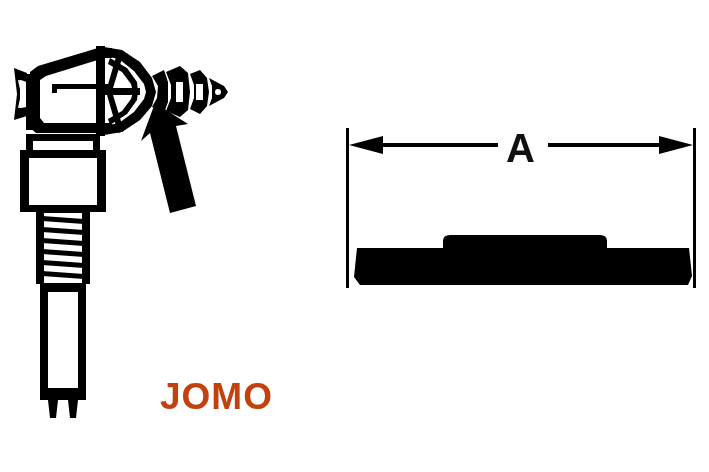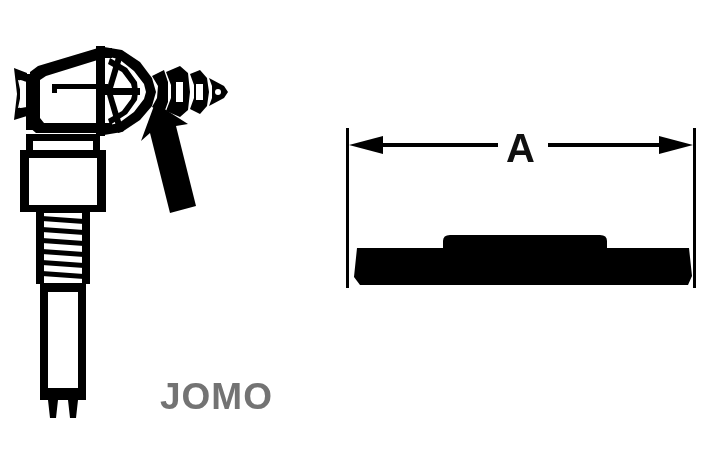--- a/index.html
+++ b/index.html
@@ -22,21 +22,21 @@
     height: 472px;
   }
   .brand-label {
     position: absolute;
     left: 160px;
     top: 378px;
     font-family: "Liberation Sans", sans-serif;
     font-weight: bold;
     font-size: 37px;
     letter-spacing: 1px;
-    color: #737373;
+    color: #c2410c;
     line-height: 1;
     white-space: nowrap;
     user-select: none;
   }
   .dim-letter {
     position: absolute;
     left: 506px;
     top: 128px;
     font-family: "Liberation Sans", sans-serif;
     font-weight: bold;

